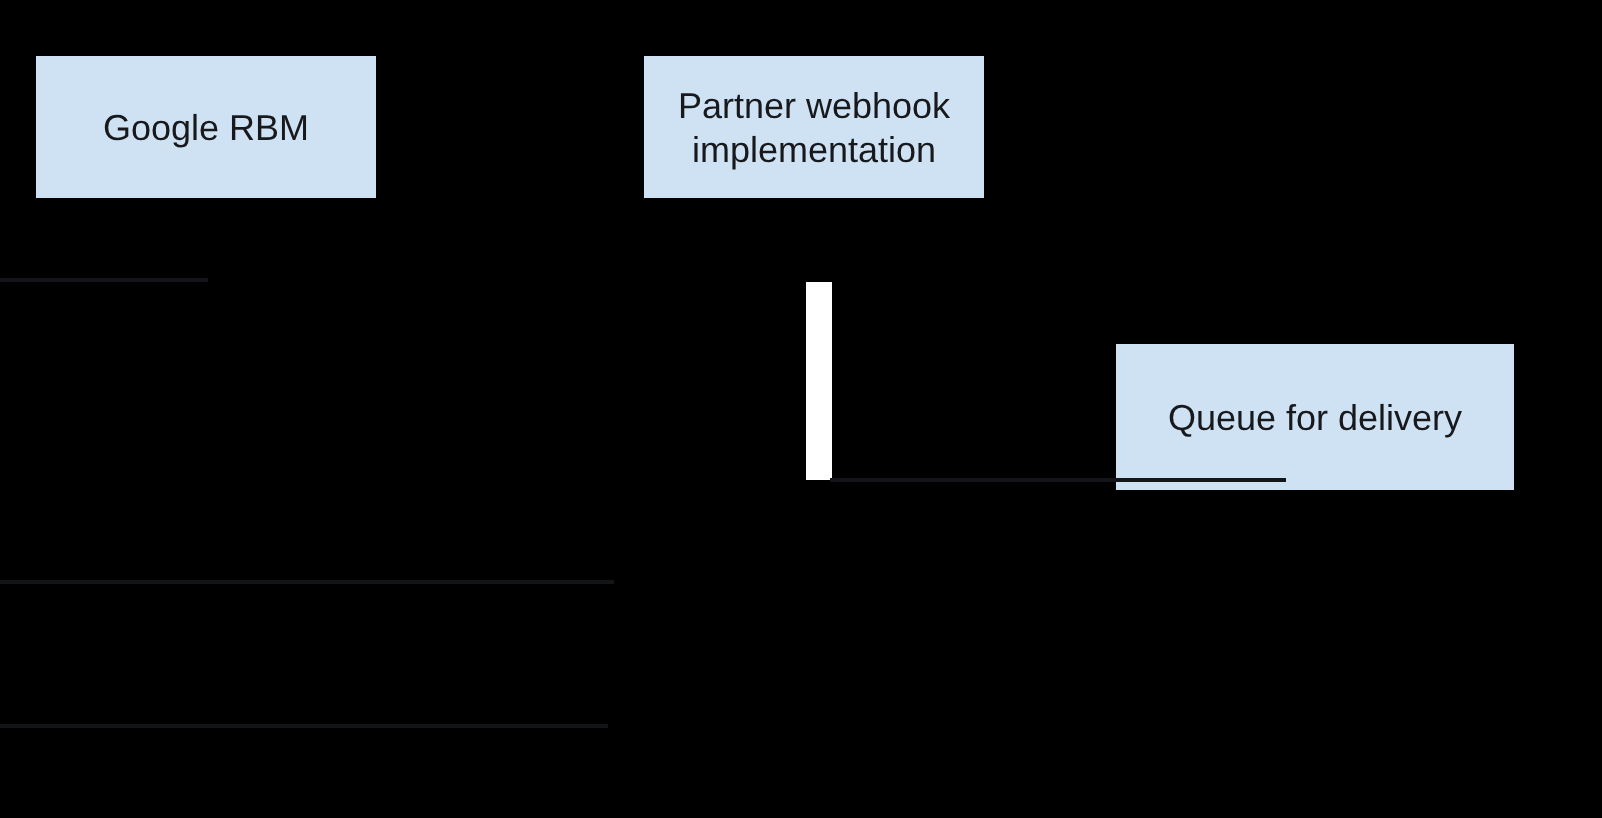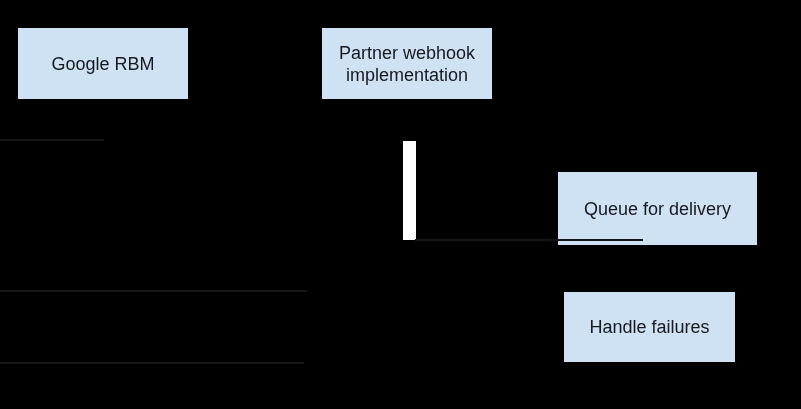--- a/index.html
+++ b/index.html
@@ -54,23 +54,20 @@
   </div>
 
   <div class="node node-partner">
     <span>Partner webhook implementation</span>
   </div>
 
   <div class="node node-queue">
     <span>Queue for delivery</span>
   </div>
 
-  <div class="node node-handle">
-    <span>Handle failures</span>
-  </div>
 
   <div class="activation-bar"></div>
 
   <div class="faint-line line-1"></div>
   <div class="faint-line line-2"></div>
   <div class="faint-line line-3"></div>
   <div class="faint-line line-4"></div>
 
 </div>
 

